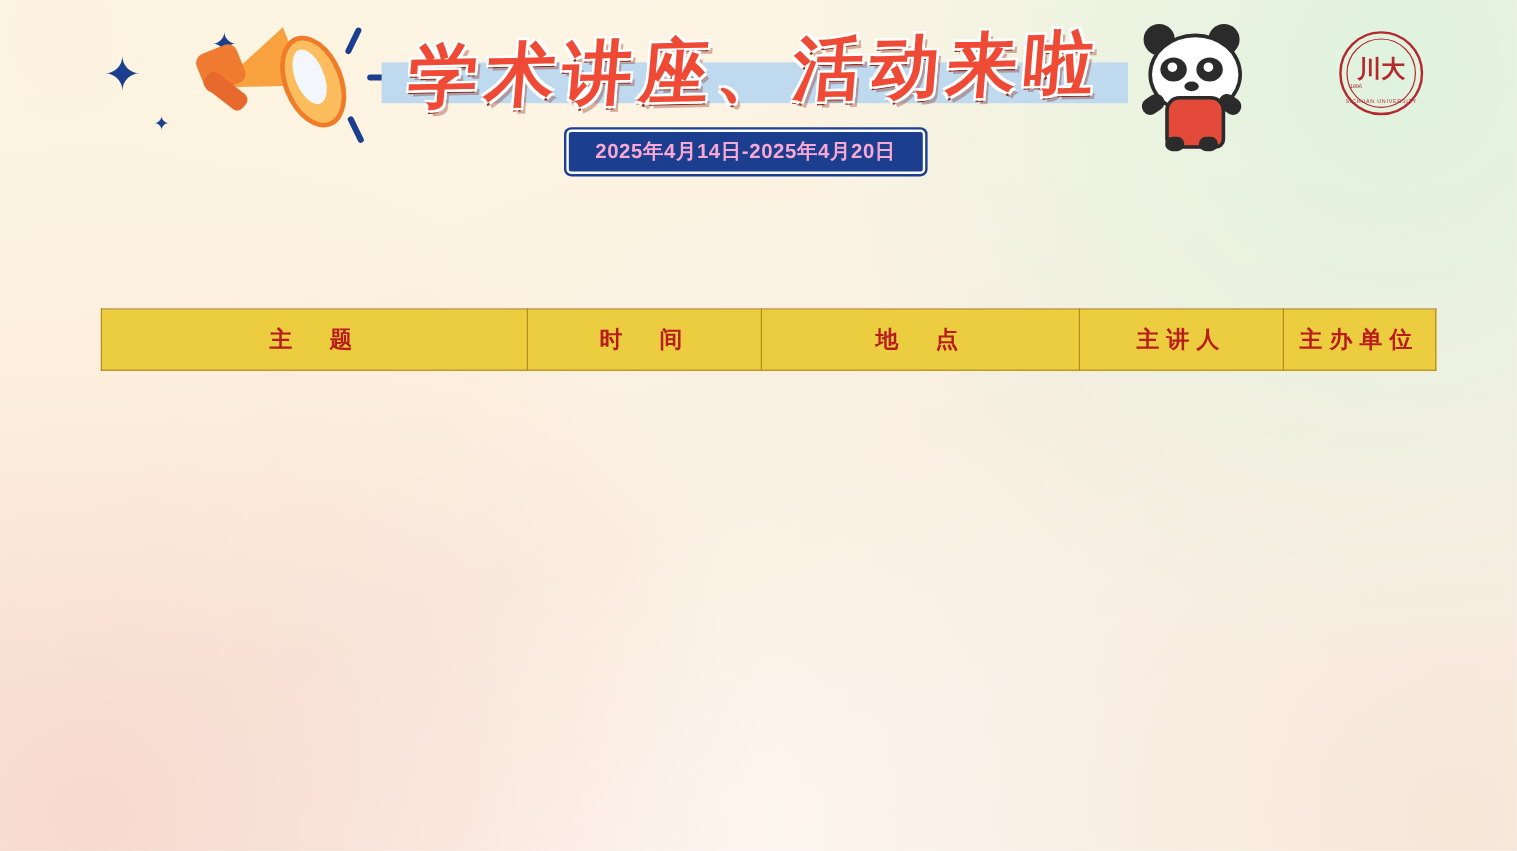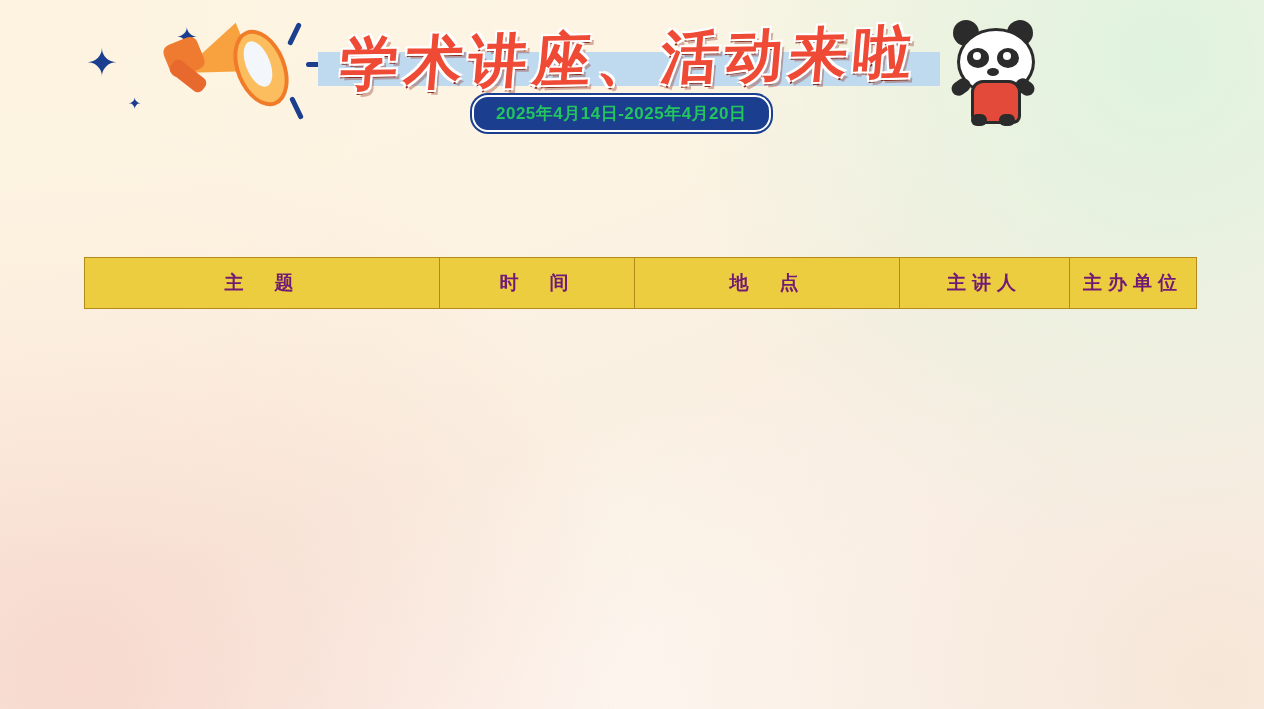--- a/index.html
+++ b/index.html
@@ -131,27 +131,27 @@
     text-shadow:
       -2px -2px 0 #ffffff, 2px -2px 0 #ffffff,
       -2px 2px 0 #ffffff, 2px 2px 0 #ffffff,
       0 3px 0 #8d2f1f, 4px 5px 0 rgba(140,40,25,.35);
     transform: skewX(-6deg) rotate(-1.2deg);
     white-space: nowrap;
   }
   .date-pill {
     position: absolute;
     left: 472px;
-    top: 95px;
+    top: 108px;
     padding: 5px 22px;
     background: #1b3e8f;
     border: 2px solid #ffffff;
-    border-radius: 16px;
+    border-radius: 4px;
     box-shadow: 0 0 0 2px #1b3e8f;
-    color: #22c55e;
+    color: #f9a8d4;
     font-size: 17px;
     font-weight: bold;
     letter-spacing: .5px;
     white-space: nowrap;
   }
 
   
   .panda {
     position: absolute;
     left: 945px;
@@ -289,21 +289,21 @@
     top: 257px;
     width: 1112px;
     border-collapse: collapse;
     table-layout: fixed;
   }
   table.schedule th,
   table.schedule td {
     border: 1px solid #b48a1a;
     text-align: center;
     vertical-align: middle;
-    color: #701a75;
+    color: #b91c1c;
   }
   table.schedule th {
     background: #eccd3f;
     height: 48px;
     font-size: 19px;
     font-weight: bold;
     letter-spacing: 6px;
   }
   table.schedule td {
     height: 68px;
@@ -357,20 +357,26 @@
       <div class="pupil l"></div>
       <div class="pupil r"></div>
       <div class="nose"></div>
       <div class="arm l"></div>
       <div class="arm r"></div>
       <div class="body"></div>
       <div class="leg l"></div>
       <div class="leg r"></div>
     </div>
 
+    <div class="seal">
+      <div class="inner"></div>
+      <div class="glyph">川大</div>
+      <div class="year">1896</div>
+      <div class="ring-text">SICHUAN UNIVERSITY</div>
+    </div>
   </div>
 
 
   <table class="schedule">
     <colgroup>
       <col class="col-topic">
       <col class="col-time">
       <col class="col-place">
       <col class="col-speaker">
       <col class="col-org">

